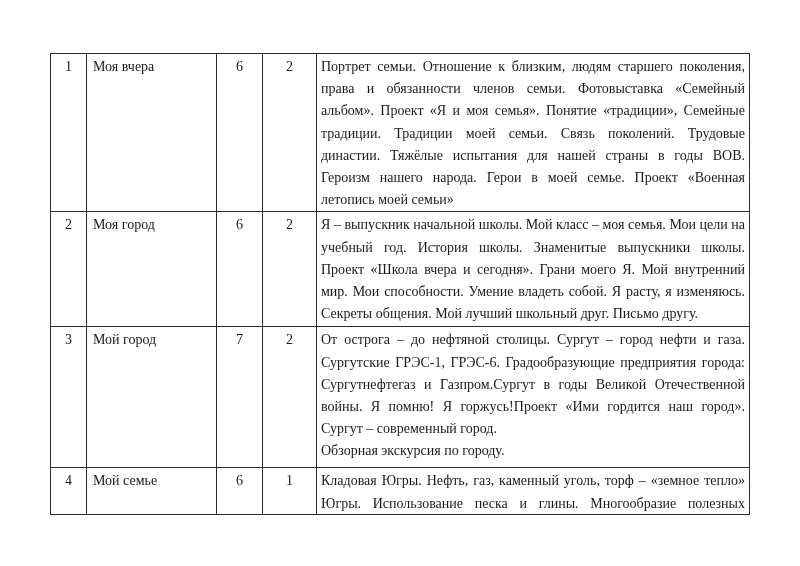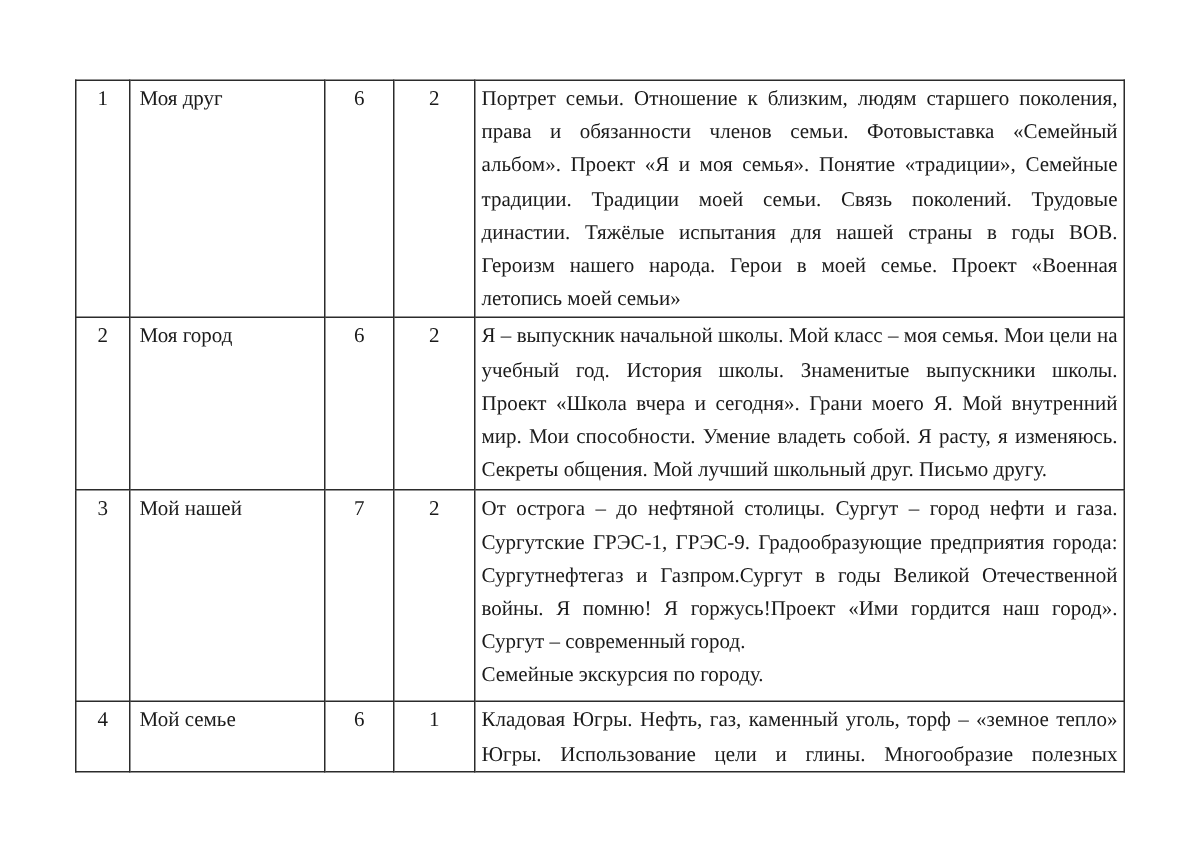--- a/index.html
+++ b/index.html
@@ -61,21 +61,21 @@
     <colgroup>
       <col style="width:36px">
       <col style="width:130px">
       <col style="width:46px">
       <col style="width:54px">
       <col style="width:433px">
     </colgroup>
     <tbody>
         <tr class="r1">
     <td class="num">1</td>
-    <td class="topic">Моя друг</td>
+    <td class="topic">Моя вчера</td>
     <td class="num">6</td>
     <td class="num">2</td>
     <td class="content">
       <div class="cellbox">
               <p class="para">Портрет семьи. Отношение к близким, людям старшего поколения, права и обязанности членов семьи. Фотовыставка «Семейный альбом». Проект «Я и моя семья». Понятие «традиции», Семейные традиции. Традиции моей семьи. Связь поколений. Трудовые династии. Тяжёлые испытания для нашей страны в годы ВОВ. Героизм нашего народа. Герои в моей семье. Проект «Военная летопись моей семьи»</p>
             </div>
     </td>
   </tr>
         <tr class="r2">
     <td class="num">2</td>
@@ -83,36 +83,36 @@
     <td class="num">6</td>
     <td class="num">2</td>
     <td class="content">
       <div class="cellbox">
               <p class="para">Я – выпускник начальной школы. Мой класс – моя семья. Мои цели на учебный год. История школы. Знаменитые выпускники школы. Проект «Школа вчера и сегодня». Грани моего Я. Мой внутренний мир. Мои способности. Умение владеть собой. Я расту, я изменяюсь. Секреты общения. Мой лучший школьный друг. Письмо другу.</p>
             </div>
     </td>
   </tr>
         <tr class="r3">
     <td class="num">3</td>
-    <td class="topic">Мой нашей</td>
+    <td class="topic">Мой город</td>
     <td class="num">7</td>
     <td class="num">2</td>
     <td class="content">
       <div class="cellbox">
-              <p class="para">От острога – до нефтяной столицы. Сургут – город нефти и газа. Сургутские ГРЭС-1, ГРЭС-9. Градообразующие предприятия города: Сургутнефтегаз и Газпром.Сургут в годы Великой Отечественной войны. Я помню! Я горжусь!Проект «Ими гордится наш город». Сургут – современный город.</p>
-              <p class="para">Семейные экскурсия по городу.</p>
+              <p class="para">От острога – до нефтяной столицы. Сургут – город нефти и газа. Сургутские ГРЭС-1, ГРЭС-6. Градообразующие предприятия города: Сургутнефтегаз и Газпром.Сургут в годы Великой Отечественной войны. Я помню! Я горжусь!Проект «Ими гордится наш город». Сургут – современный город.</p>
+              <p class="para">Обзорная экскурсия по городу.</p>
             </div>
     </td>
   </tr>
         <tr class="r4">
     <td class="num">4</td>
     <td class="topic">Мой семье</td>
     <td class="num">6</td>
     <td class="num">1</td>
     <td class="content">
       <div class="cellbox">
-              <p class="para">Кладовая Югры. Нефть, газ, каменный уголь, торф – «земное тепло» Югры. Использование цели и глины. Многообразие полезных</p>
+              <p class="para">Кладовая Югры. Нефть, газ, каменный уголь, торф – «земное тепло» Югры. Использование песка и глины. Многообразие полезных</p>
             </div>
     </td>
   </tr>
       </tbody>
   </table>
 </div>
 
 </body></html>

